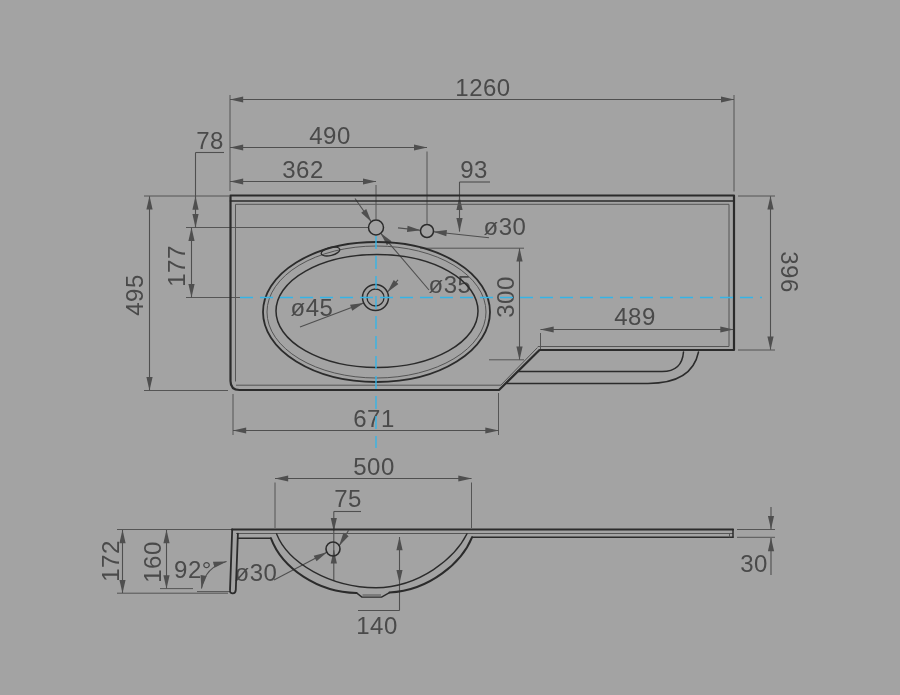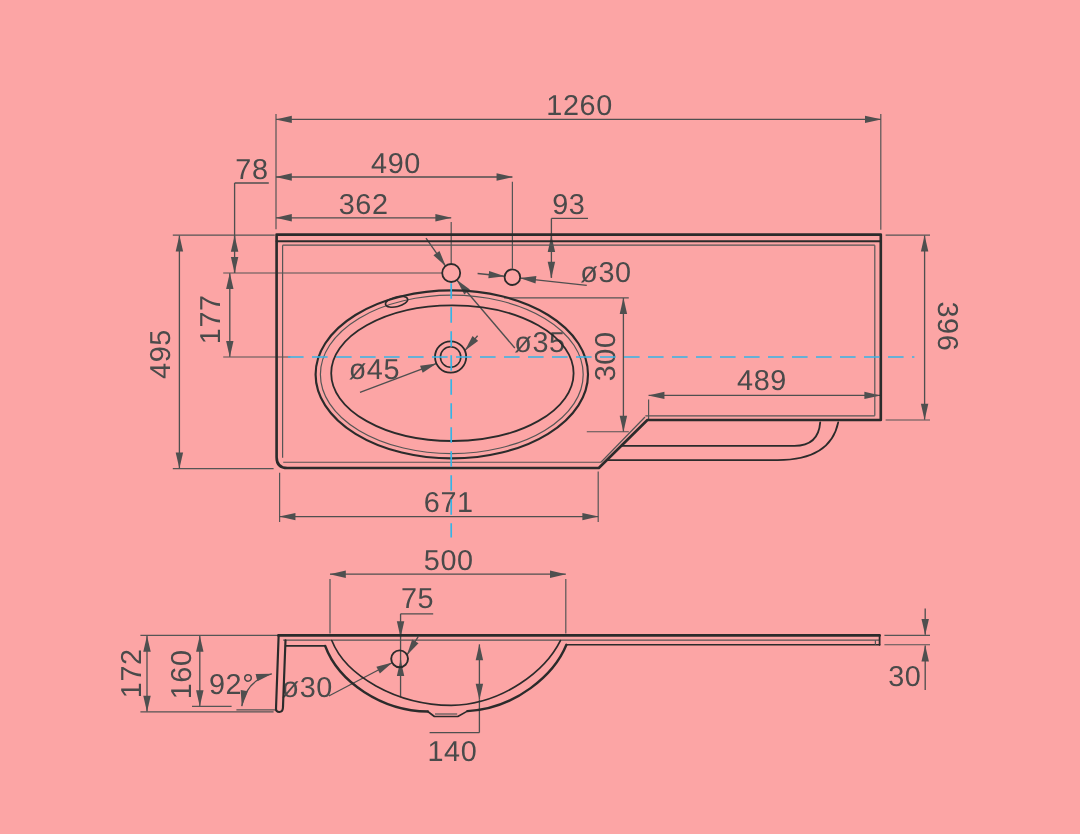--- a/index.html
+++ b/index.html
@@ -1,16 +1,16 @@
 <!DOCTYPE html>
 <html><head>
 <meta charset="utf-8">
 <style>
   html,body{margin:0;padding:0;background:#ffffff;}
-  .stage{width:900px;height:695px;background:#fca5a5;position:relative;overflow:hidden;}
+  .stage{width:900px;height:695px;background:#a3a3a3;position:relative;overflow:hidden;}
   svg{display:block;}
   text{font-family:"Liberation Sans","DejaVu Sans",sans-serif;font-size:24px;fill:#4a4a4a;letter-spacing:0.5px;}
   .outline{stroke:#2b2b2b;fill:none;stroke-linejoin:round;stroke-linecap:round;}
   .thin{stroke:#555555;stroke-width:1;fill:none;}
   .dim{stroke:#4f4f4f;stroke-width:1.1;fill:none;}
   .cl{stroke:#35b4e6;stroke-width:1.4;fill:none;stroke-dasharray:13 7;}
 </style>
 </head>
 <body>
 

